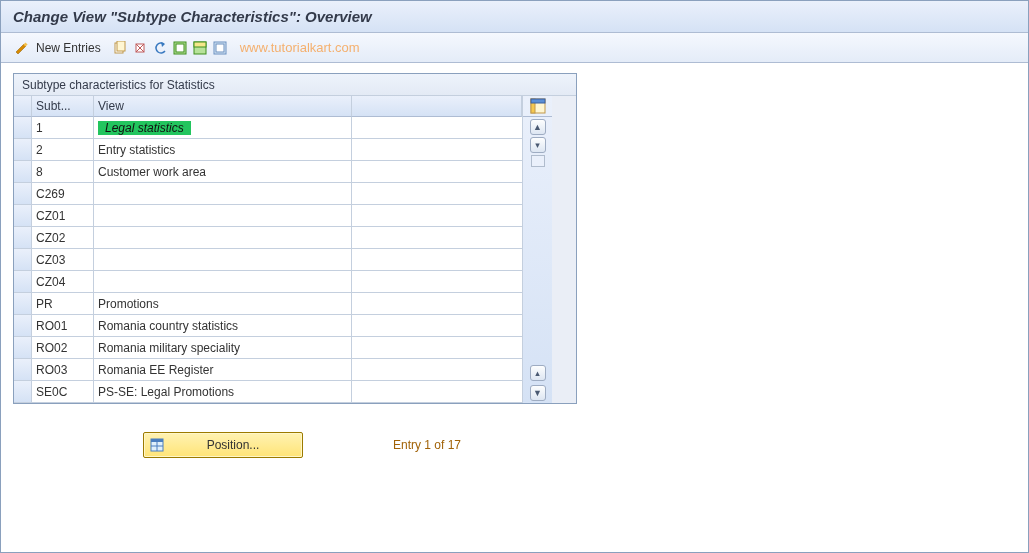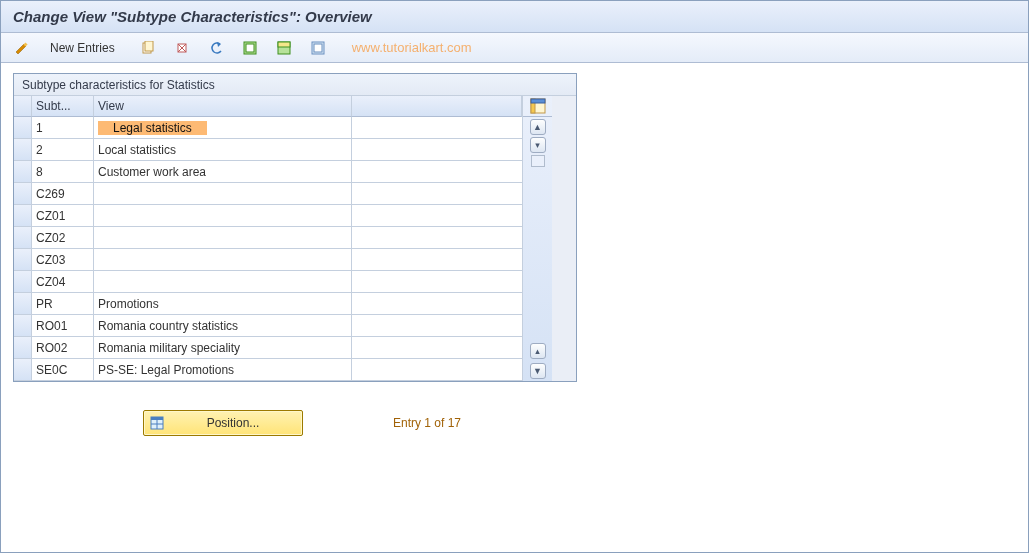--- a/index.html
+++ b/index.html
@@ -33,21 +33,21 @@
     color: #333a4a;
   }
   
   .toolbar {
     height: 30px;
     background: linear-gradient(#f5f8fe, #e4ecf8);
     border-bottom: 1px solid #aebcd3;
     display: flex;
     align-items: center;
     padding: 0 10px;
-    gap: 14px;
+    gap: 0;
   }
   .tb-btn {
     height: 20px;
     min-width: 20px;
     border: 1px solid transparent;
     border-radius: 3px;
     display: flex;
     align-items: center;
     justify-content: center;
     padding: 0 2px;
@@ -117,23 +117,24 @@
     background: linear-gradient(#eaf0fb, #d5e2f5);
     border-bottom: 1px solid #c4cfde;
   }
   .body-row .subt-col,
   .body-row .name-col,
   .body-row .pad-col {
     background: #fff;
   }
   .body-row .pad-col { border-right: none; }
   .selected-text {
-    background: #fdba74;
+    background: #22c55e;
     color: #111;
-    padding: 0 15px;
+    padding: 0 7px;
+    font-style: italic;
   }
   
   .side-col {
     width: 30px;
     display: flex;
     flex-direction: column;
     background: linear-gradient(#eaf0fb, #d5e2f5);
     border-left: 1px solid #c4cfde;
   }
   .settings-btn {
@@ -273,21 +274,21 @@
                 <div class="cell sel-col"></div>
                 <div class="cell subt-col">1</div>
                 <div class="cell name-col">
                   <span class="selected-text">Legal statistics</span>
                 </div>
                 <div class="cell pad-col"></div>
               </div>
               <div class="body-row">
                 <div class="cell sel-col"></div>
                 <div class="cell subt-col">2</div>
-                <div class="cell name-col">Local statistics</div>
+                <div class="cell name-col">Entry statistics</div>
                 <div class="cell pad-col"></div>
               </div>
               <div class="body-row">
                 <div class="cell sel-col"></div>
                 <div class="cell subt-col">8</div>
                 <div class="cell name-col">Customer work area</div>
                 <div class="cell pad-col"></div>
               </div>
               <div class="body-row">
                 <div class="cell sel-col"></div>
@@ -328,20 +329,26 @@
               <div class="body-row">
                 <div class="cell sel-col"></div>
                 <div class="cell subt-col">RO01</div>
                 <div class="cell name-col">Romania country statistics</div>
                 <div class="cell pad-col"></div>
               </div>
               <div class="body-row">
                 <div class="cell sel-col"></div>
                 <div class="cell subt-col">RO02</div>
                 <div class="cell name-col">Romania military speciality</div>
+                <div class="cell pad-col"></div>
+              </div>
+              <div class="body-row">
+                <div class="cell sel-col"></div>
+                <div class="cell subt-col">RO03</div>
+                <div class="cell name-col">Romania EE Register</div>
                 <div class="cell pad-col"></div>
               </div>
               <div class="body-row">
                 <div class="cell sel-col"></div>
                 <div class="cell subt-col">SE0C</div>
                 <div class="cell name-col">PS-SE: Legal Promotions</div>
                 <div class="cell pad-col"></div>
               </div>
             </div>
         </div>

